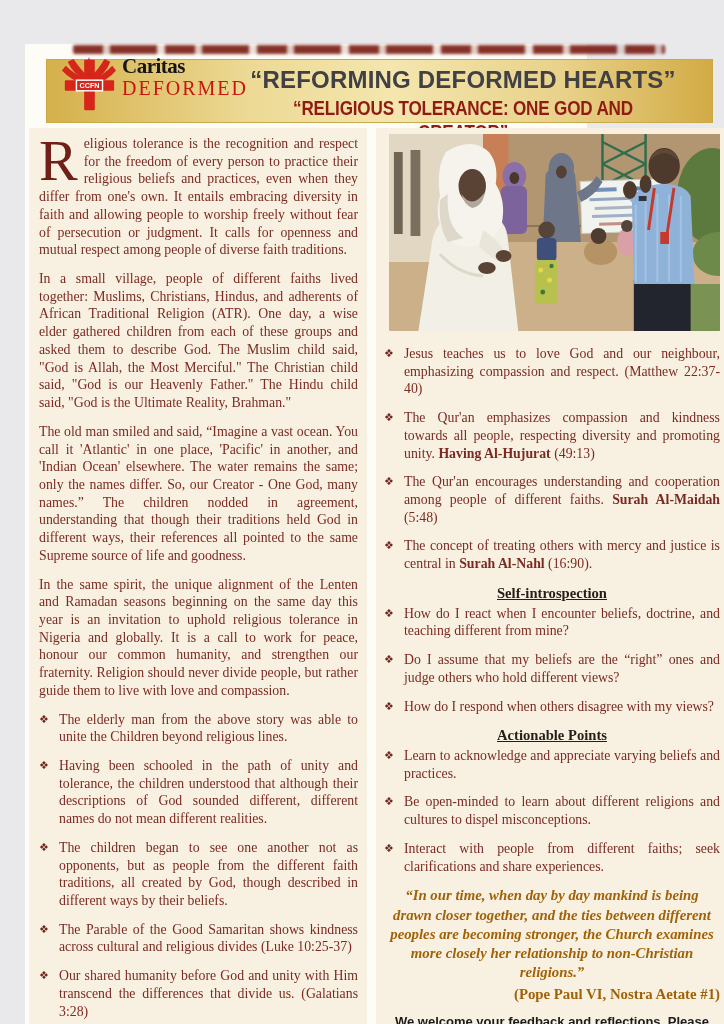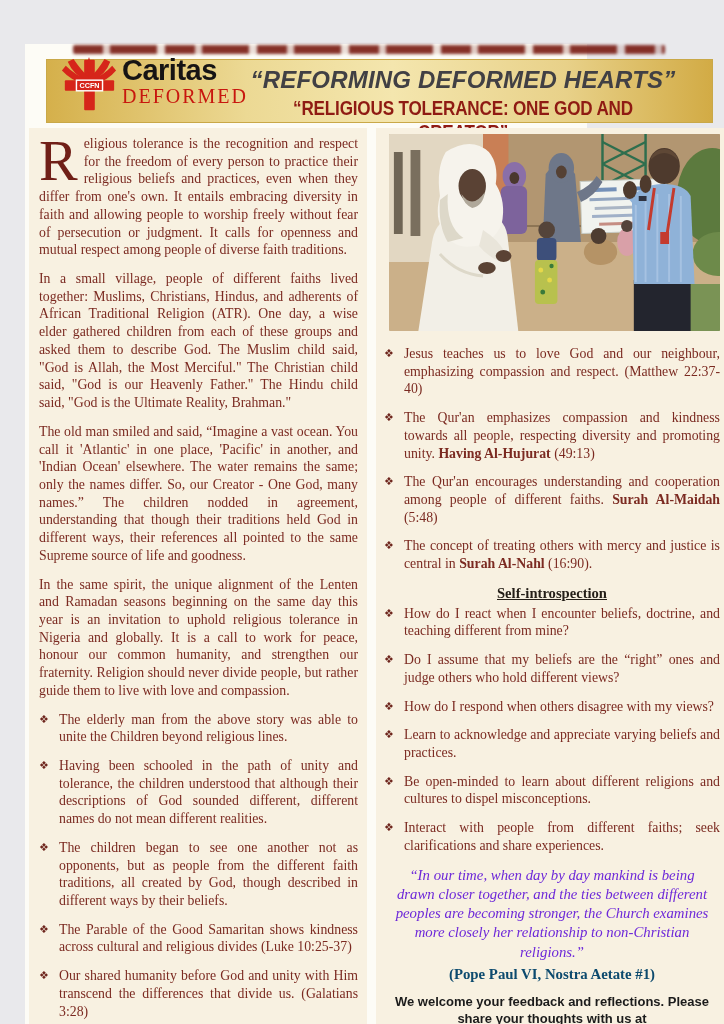--- a/index.html
+++ b/index.html
@@ -9,41 +9,41 @@
   .cutoff{position:absolute;left:48px;top:1px;width:592px;height:9px;border-radius:2px;
     background:repeating-linear-gradient(90deg,#7c2017 0 30px,rgba(124,32,23,.25) 30px 37px,#7c2017 37px 84px,rgba(124,32,23,.15) 84px 92px);
     filter:blur(1.5px);opacity:.92;}
   
   .banner{position:absolute;left:21px;top:15px;width:667px;height:64px;box-sizing:border-box;
     background:linear-gradient(90deg,#d5b04b,#ecd994 30%,#f4e6ae 52%,#e8d189 78%,#d2ab45);
     border:1px solid #c9a848;}
   .logo{position:absolute;left:13px;top:-4px;display:flex;align-items:flex-start;}
   .logo-cross{width:58px;height:58px;}
   .logo-text{margin-left:4px;line-height:1;}
-  .logo-name{font-family:Liberation Sans, sans-serif;font-weight:bold;font-size:29px;color:#161414;letter-spacing:-0.5px;}
+  .logo-name{font-family:Liberation Serif, serif;font-weight:bold;font-size:21px;color:#161414;letter-spacing:-0.5px;}
   .logo-country{font-family:"Liberation Serif",serif;font-size:20px;color:#c8170e;letter-spacing:2px;margin-top:1px;}
   .titles{position:absolute;left:175px;right:8px;top:6px;text-align:center;}
-  .title{font-family:"Liberation Sans",sans-serif;font-weight:bold;font-size:24px;color:#414044;letter-spacing:.2px;font-style:italic;}
+  .title{font-family:"Liberation Sans",sans-serif;font-weight:bold;font-size:24px;color:#414044;letter-spacing:.2px;}
   .subtitle{font-family:"Liberation Sans",sans-serif;font-weight:bold;font-size:19px;color:#8f1b13;
     transform:scaleX(.9) scaleY(1.08);transform-origin:center top;margin-top:3px;letter-spacing:-.2px;}
   
   .col{position:absolute;top:84px;bottom:3px;background:#f8f1e1;color:#7b2a21;font-size:13.8px;line-height:1.285;box-sizing:border-box;overflow:hidden;}
   .col-left{left:4px;width:338px;padding:7px 9px 0 10px;}
   .col-right{left:351px;width:352px;padding:6px 8px 0 8px;}
   p{margin:0 0 11px 0;text-align:justify;}
   .dropcap{float:left;font-size:58px;line-height:45px;padding:3px 6px 0 0;color:#701f17;}
   h3{font-size:14.6px;font-weight:bold;color:#241e17;text-align:center;margin:3px 0 6px;text-decoration:underline;}
   .item{display:flex;margin:0 0 11px 0;}
   .bm{flex:0 0 20px;font-family:"DejaVu Sans",sans-serif;font-size:11px;padding-top:2px;color:#6e251c;}
   .bt{flex:1;text-align:justify;}
   .bt b{font-weight:bold;}
   .photo{margin:0 0 14px 5px;height:197px;border-radius:1px;overflow:hidden;}
   .photo svg{display:block;width:100%;height:100%;}
-  .quote{font-weight:normal;font-style:italic;text-align:center;color:#6d28d9;font-size:14.8px;line-height:1.3;margin:4px 6px 3px;}
-  .attr{font-weight:bold;text-align:center;color:#0c4a6e;font-size:14.8px;margin:0 0 9px;}
+  .quote{font-weight:bold;font-style:italic;text-align:center;color:#a16207;font-size:14.8px;line-height:1.3;margin:4px 6px 3px;}
+  .attr{font-weight:bold;text-align:right;color:#a16207;font-size:14.8px;margin:0 0 9px;}
   .footer{font-family:"Liberation Sans",sans-serif;font-weight:bold;font-size:13px;color:#1b1b1b;text-align:center;line-height:1.35;}
   .footer a{color:#2b3e9b;font-weight:bold;}
 </style>
 </head>
 <body>
 
 <div class="stage">
   <div class="sheet">
     <div class="cutoff"></div>
 
@@ -218,20 +218,21 @@
       </div>
       <div class="item">
         <span class="bm">❖</span>
         <div class="bt">Do I assume that my beliefs are the “right” ones and judge others who hold different views?</div>
       </div>
       <div class="item">
         <span class="bm">❖</span>
         <div class="bt">How do I respond when others disagree with my views?</div>
       </div>
 
+      <h3 style="margin-bottom:2px;">Actionable Points</h3>
       <div class="item">
         <span class="bm">❖</span>
         <div class="bt">Learn to acknowledge and appreciate varying beliefs and practices.</div>
       </div>
       <div class="item">
         <span class="bm">❖</span>
         <div class="bt">Be open-minded to learn about different religions and cultures to dispel misconceptions.</div>
       </div>
       <div class="item">
         <span class="bm">❖</span>

